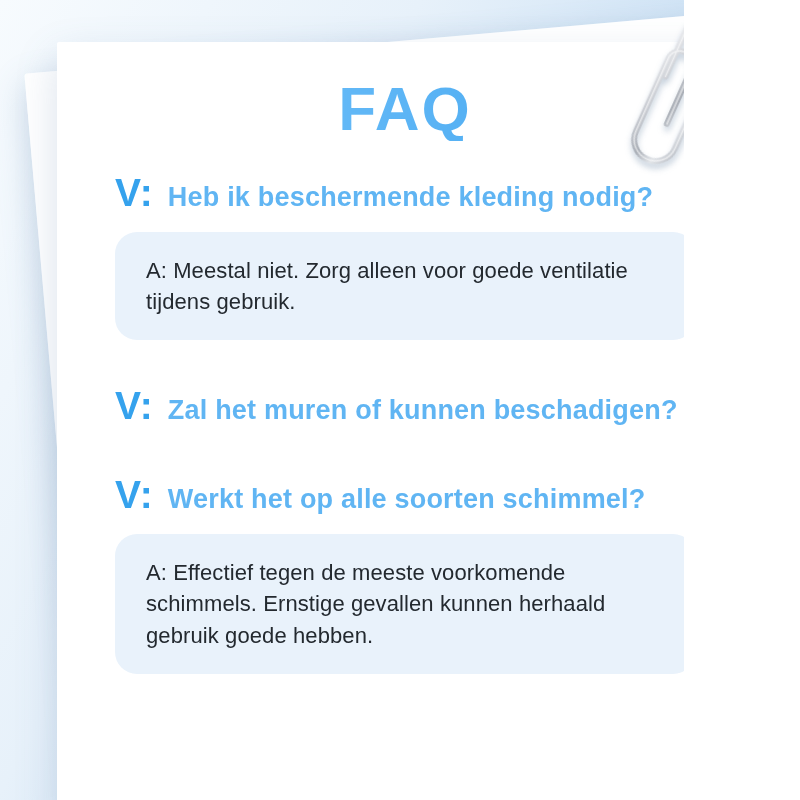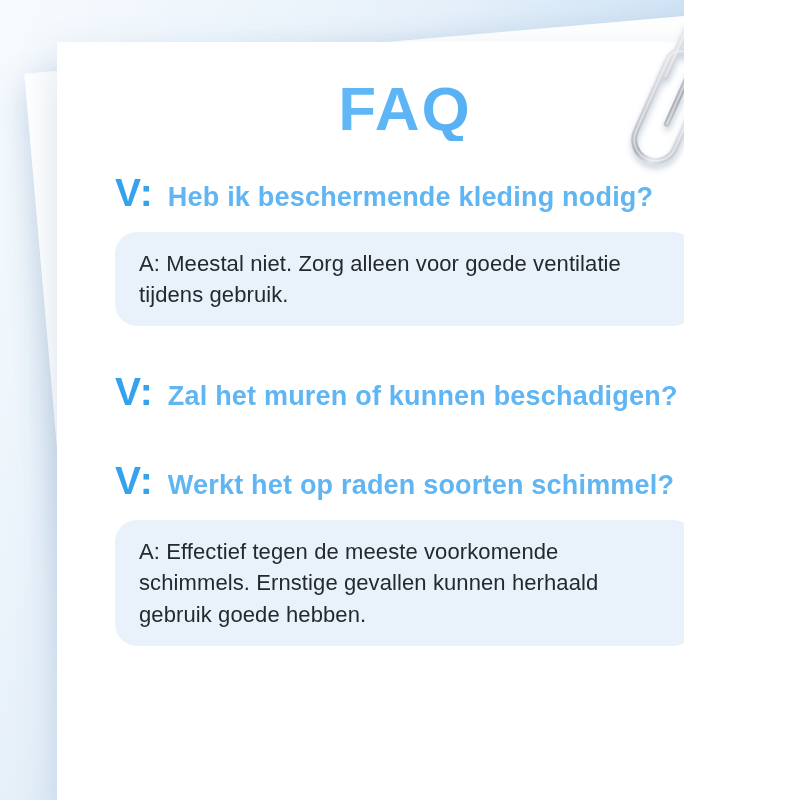--- a/index.html
+++ b/index.html
@@ -77,21 +77,21 @@
     letter-spacing: 0.2px;
   }
   .answer-box {
     box-sizing: border-box;
     width: 580px;
     background: var(--answer-bg, #e9f2fb);
     border-radius: 22px;
     padding: 16px 24px;
   }
   .answer-text {
-    margin: 0;
+    margin: 7px;
     font-size: 22px;
     line-height: 1.42;
     color: var(--answer-text, #23292f);
     white-space: pre-line;
     letter-spacing: 0.1px;
   }
   .paperclip {
     position: absolute;
     left: 648px;
     top: -10px;
@@ -125,21 +125,21 @@
   <section class="faq-item">
     <h2 class="question-row">
       <span class="q-prefix">V:</span>
       <span class="q-text">Zal het muren of kunnen beschadigen?</span>
     </h2>
   </section>
 
   <section class="faq-item">
     <h2 class="question-row">
       <span class="q-prefix">V:</span>
-      <span class="q-text">Werkt het op raden soorten schimmel?</span>
+      <span class="q-text">Werkt het op alle soorten schimmel?</span>
     </h2>
     <div class="answer-box">
       <p class="answer-text">A: Effectief tegen de meeste voorkomende
 schimmels. Ernstige gevallen kunnen herhaald
 gebruik goede hebben.</p>
     </div>
   </section>
 </div>
     </div>
   </div>

